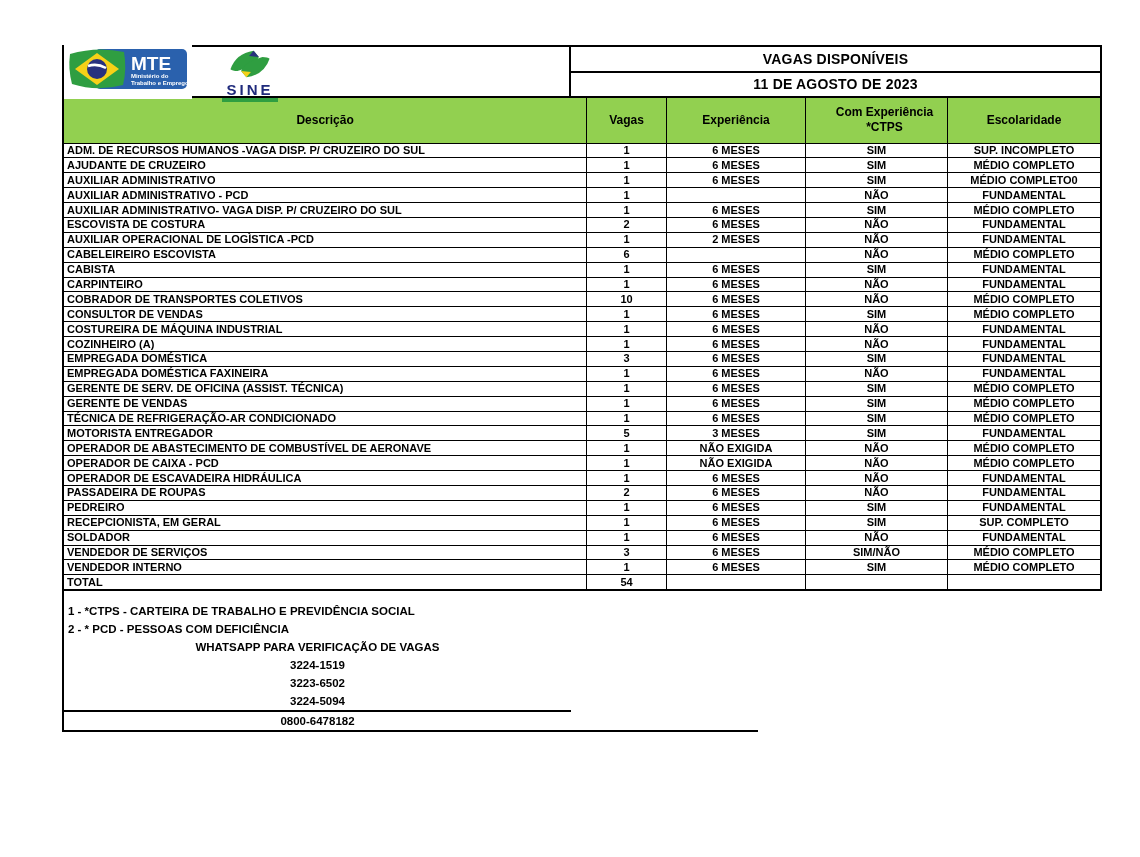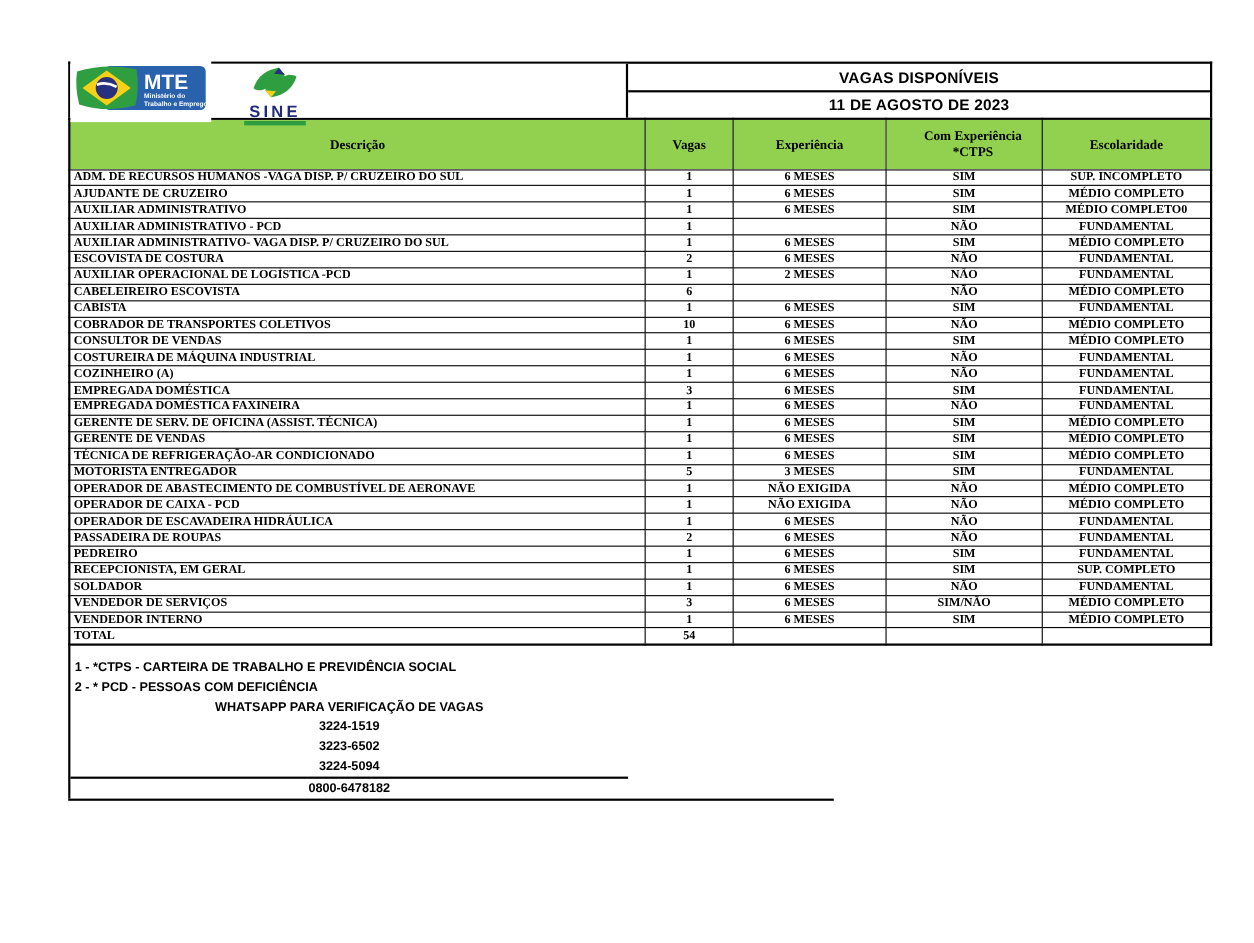--- a/index.html
+++ b/index.html
@@ -7,35 +7,35 @@
     --flag-green:#2f9e41; --flag-yellow:#f7d117; --flag-blue:#28317e;
     --ink:#000;
   }
   *{box-sizing:border-box;}
   html,body{margin:0;padding:0;}
   body{
     width:1140px;height:857px;background:#fff;position:relative;
     font-family:"Liberation Sans",sans-serif;font-weight:bold;color:var(--ink);
     -webkit-font-smoothing:antialiased;
   }
-  .doc{position:absolute;left:62px;top:56px;width:1040px;}
+  .doc{position:absolute;left:62px;top:45px;width:1040px;}
 
   
   .top-band{display:flex;height:51px;border:2px solid var(--ink);border-bottom:none;}
   .logo-cell{width:507px;border-right:2px solid var(--ink);position:relative;background:#fff;}
   .mte-logo{position:absolute;left:0px;top:-4px;background:#fff;padding:2px 3px;}
   .sine-logo{position:absolute;left:150px;top:1px;width:72px;text-align:center;line-height:1;}
   .sine-word{font-size:15px;letter-spacing:3px;color:var(--sine-navy);margin-top:-1px;}
   .sine-bar{width:56px;height:4px;background:var(--flag-green);margin:1px auto 0;}
   .title-cell{flex:1;display:flex;flex-direction:column;border-radius:10px;}
   .title-row,.date-row{flex:1;display:flex;align-items:center;justify-content:center;font-size:14px;letter-spacing:.2px;}
   .title-row{border-bottom:2px solid var(--ink);}
 
   
-  table.vac{width:100%;border-collapse:collapse;table-layout:fixed;border:2px solid var(--ink);font-family:Liberation Serif, serif;}
+  table.vac{width:100%;border-collapse:collapse;table-layout:fixed;border:2px solid var(--ink);}
   .vac th,.vac td{border:1.5px solid var(--ink);padding:0 3px;overflow:hidden;white-space:nowrap;}
   .vac th{background:var(--green);height:46px;font-size:12px;text-align:center;}
   .vac th.pre{white-space:pre-line;line-height:1.25;padding-left:19px;}
   .vac td{height:14.9px;font-size:11px;text-align:center;line-height:1;}
   .vac td.c-desc{text-align:left;}
   col.w-desc{width:505px;} col.w-vagas{width:77px;} col.w-exp{width:134px;}
   col.w-ctps{width:137px;} col.w-esc{width:148px;}
 
   
   .footer{width:509px;border-left:2px solid var(--ink);padding-top:11px;position:relative;}
@@ -173,20 +173,27 @@
   </tr>
 
   <tr>
     <td class="c-desc">CABISTA</td>
     <td>1</td>
     <td>6 MESES</td>
     <td>SIM</td>
     <td>FUNDAMENTAL</td>
   </tr>
 
+  <tr>
+    <td class="c-desc">CARPINTEIRO</td>
+    <td>1</td>
+    <td>6 MESES</td>
+    <td>NÃO</td>
+    <td>FUNDAMENTAL</td>
+  </tr>
 
   <tr>
     <td class="c-desc">COBRADOR DE TRANSPORTES COLETIVOS</td>
     <td>10</td>
     <td>6 MESES</td>
     <td>NÃO</td>
     <td>MÉDIO COMPLETO</td>
   </tr>
 
   <tr>

